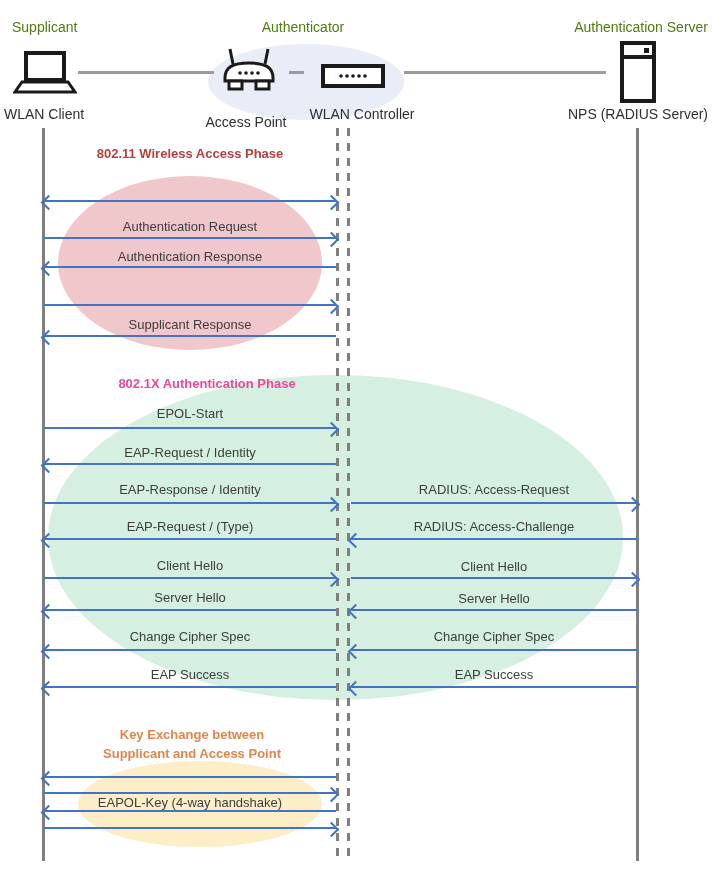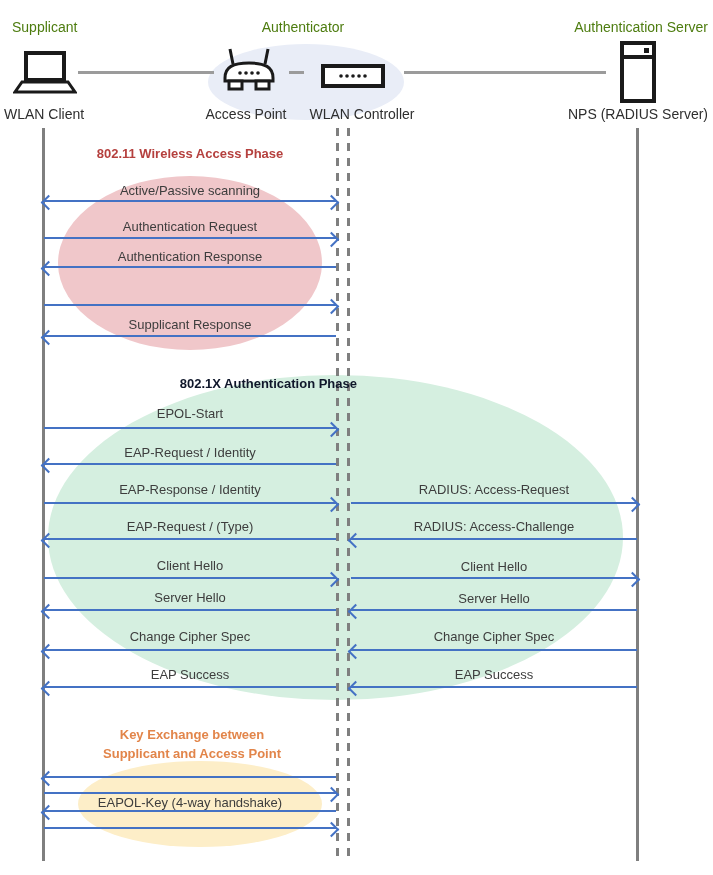--- a/index.html
+++ b/index.html
@@ -22,21 +22,21 @@
   .hline-3 { left:404px; top:71px; width:202px; }
 
   .icon { position:absolute; z-index:4; }
   .icon-laptop { left:13px;  top:51px; }
   .icon-ap     { left:220px; top:46px; }
   .icon-wc     { left:321px; top:64px; }
   .icon-server { left:620px; top:41px; }
 
   .actor-label { position:absolute; top:106px; font-size:14px; color:#2e2e2e; z-index:5; }
   .lbl-client { left:4px; }
-  .lbl-ap     { left:196px; width:100px; text-align:center; }
+  .lbl-ap     { left:196px; width:100px; text-align:center;margin-top:8px; }
   .lbl-wc     { left:302px; width:120px; text-align:center; }
   .lbl-nps    { left:547px; width:161px; text-align:right; }
 
   
   .lifeline { position:absolute; top:128px; width:3px; height:733px; z-index:2; }
   .ll-solid { background:#7f7f7f; }
   .ll-dashed { background:repeating-linear-gradient(to bottom,#7f7f7f 0 8px,transparent 8px 15px); }
   .ll-client { left:42px; }
   .ll-mid1   { left:336px; }
   .ll-mid2   { left:347px; }
@@ -44,21 +44,21 @@
 
   
   .phase-ellipse { position:absolute; border-radius:50%; z-index:1; }
   .pe-red    { left:58px; top:176px; width:264px; height:174px; background:#f0c7ca; }
   .pe-green  { left:48px; top:375px; width:575px; height:325px; background:#d5efe0; }
   .pe-yellow { left:78px; top:761px; width:244px; height:86px; background:#fdeec8; }
 
   
   .phase-title { position:absolute; font-size:13px; font-weight:bold; text-align:center; z-index:3; }
   .pt-red    { left:40px; width:300px; top:146px; color:#b5403e; }
-  .pt-green  { left:57px; width:300px; top:376px; color:#0f172a;text-align:right; }
+  .pt-green  { left:57px; width:300px; top:376px; color:#ec4899; }
   .pt-orange { left:42px; width:300px; color:#e2854a; }
   .pt-orange.l1 { top:727px; }
   .pt-orange.l2 { top:746px; }
 
   
   .msg-label { position:absolute; font-size:13px; color:#3d3d3d; text-align:center; z-index:3; }
   .lcol { left:44px;  width:292px; }
   .rcol { left:351px; width:286px; }
 
   .arrow { position:absolute; height:0; border-top:2px solid #4472c4; z-index:3; }
@@ -127,21 +127,20 @@
   <div class="lifeline ll-solid ll-client"></div>
   <div class="lifeline ll-dashed ll-mid1"></div>
   <div class="lifeline ll-dashed ll-mid2"></div>
   <div class="lifeline ll-solid ll-server"></div>
 
   <div class="phase-title pt-red">802.11 Wireless Access Phase</div>
   <div class="phase-title pt-green">802.1X Authentication Phase</div>
   <div class="phase-title pt-orange l2">Supplicant and Access Point</div>
   <div class="phase-title pt-orange l1">Key Exchange between</div>
 
-  <div class="msg-label lcol" style="top:183px">Active/Passive scanning</div>
   <div class="arrow lcol a-both" style="top:200px"></div>
 
   <div class="msg-label lcol" style="top:219px">Authentication Request</div>
   <div class="arrow lcol a-right" style="top:237px"></div>
 
   <div class="msg-label lcol" style="top:249px">Authentication Response</div>
   <div class="arrow lcol a-left" style="top:266px"></div>
 
   <div class="arrow lcol a-right" style="top:304px"></div>
 

